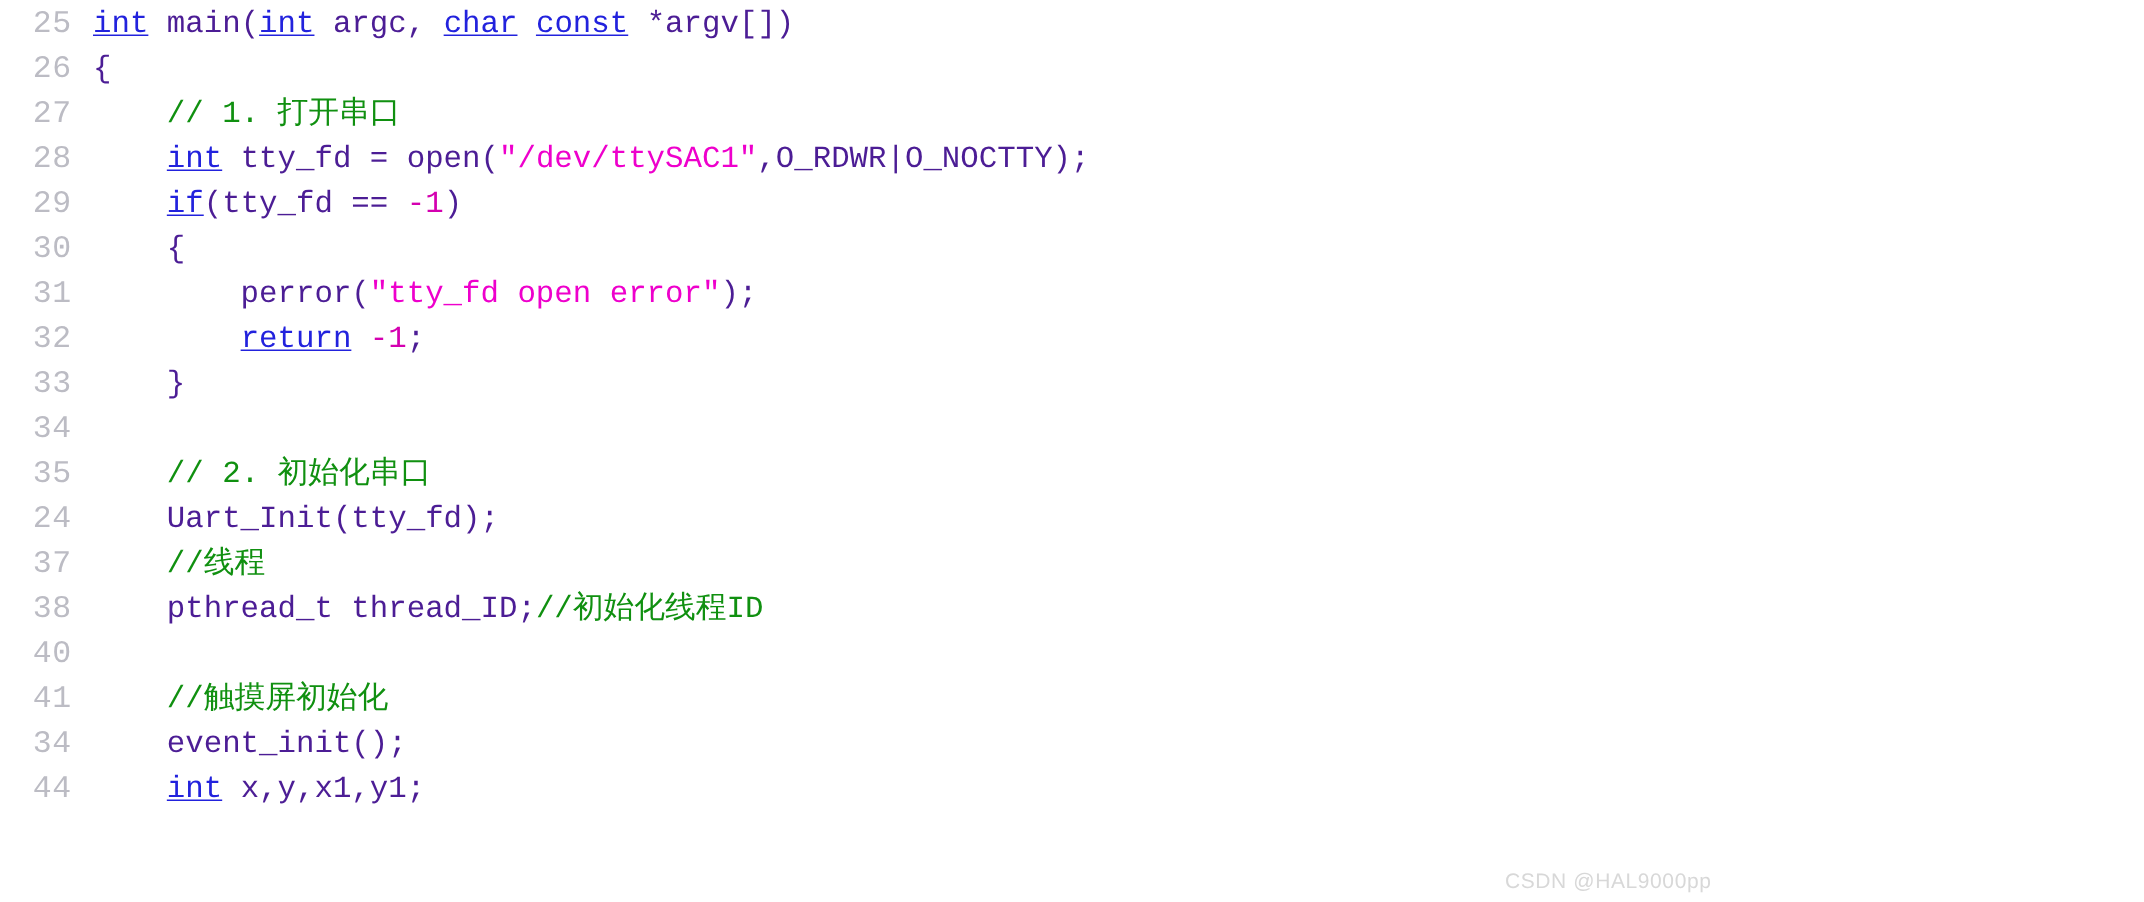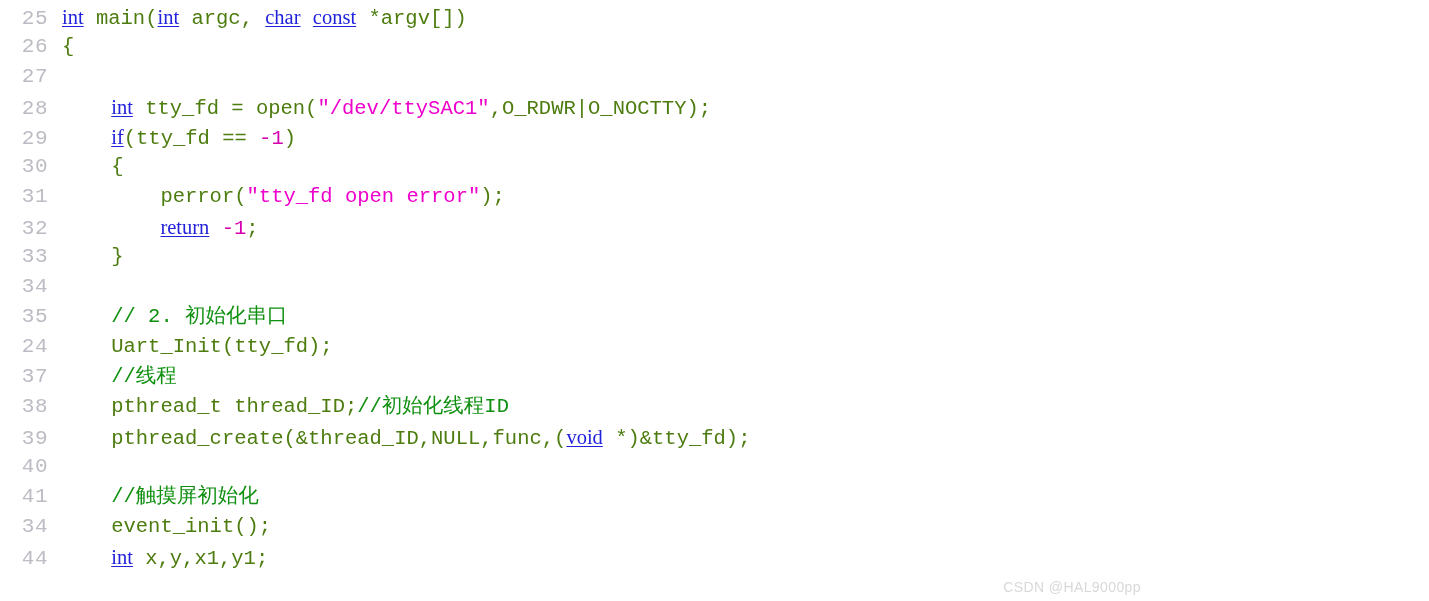--- a/index.html
+++ b/index.html
@@ -56,23 +56,22 @@
     white-space: pre;
     letter-spacing: 0px;
   }
 
   
   .tok-kw {
     color: #2222dd;
     text-decoration: underline;
     text-decoration-thickness: 1px;
     text-underline-offset: 2px;
-    font-family: Liberation Serif, serif;
   }
-  .tok-plain   { color: #4d7c0f; margin-top: 12px; }
+  .tok-plain   { color: #4c1d95; margin-top: 12px; }
   .tok-str     { color: #ee00cc; }
   .tok-num     { color: #d400b0; }
   .tok-comment { color: #109010; }
 
   .watermark {
     position: absolute;
     right: 26px;
     bottom: 6px;
     font-family: "Liberation Sans", sans-serif;
     font-size: 14px;
@@ -82,32 +81,31 @@
     white-space: pre;
   }
 </style>
 </head>
 <body>
 
 <div class="code-viewer">
   <div class="code-lines">
       <div class="code-line"><span class="line-number">25</span><span class="line-content"><span class="tok-kw">int</span><span class="tok-plain"> </span><span class="tok-plain">main(</span><span class="tok-kw">int</span><span class="tok-plain"> argc, </span><span class="tok-kw">char</span><span class="tok-plain"> </span><span class="tok-kw">const</span><span class="tok-plain"> *argv[])</span></span></div>
       <div class="code-line"><span class="line-number">26</span><span class="line-content"><span class="tok-plain">{</span></span></div>
-      <div class="code-line"><span class="line-number">27</span><span class="line-content"><span class="tok-plain">    </span></span></div>
+      <div class="code-line"><span class="line-number">27</span><span class="line-content"><span class="tok-plain">    </span><span class="tok-comment">// 1. 打开串口</span></span></div>
       <div class="code-line"><span class="line-number">28</span><span class="line-content"><span class="tok-plain">    </span><span class="tok-kw">int</span><span class="tok-plain"> tty_fd = open(</span><span class="tok-str">"/dev/ttySAC1"</span><span class="tok-plain">,O_RDWR|O_NOCTTY);</span></span></div>
       <div class="code-line"><span class="line-number">29</span><span class="line-content"><span class="tok-plain">    </span><span class="tok-kw">if</span><span class="tok-plain">(tty_fd == </span><span class="tok-num">-1</span><span class="tok-plain">)</span></span></div>
       <div class="code-line"><span class="line-number">30</span><span class="line-content"><span class="tok-plain">    {</span></span></div>
       <div class="code-line"><span class="line-number">31</span><span class="line-content"><span class="tok-plain">        perror(</span><span class="tok-str">"tty_fd open error"</span><span class="tok-plain">);</span></span></div>
       <div class="code-line"><span class="line-number">32</span><span class="line-content"><span class="tok-plain">        </span><span class="tok-kw">return</span><span class="tok-plain"> </span><span class="tok-num">-1</span><span class="tok-plain">;</span></span></div>
       <div class="code-line"><span class="line-number">33</span><span class="line-content"><span class="tok-plain">    }</span></span></div>
       <div class="code-line"><span class="line-number">34</span><span class="line-content"><span class="tok-plain"></span></span></div>
       <div class="code-line"><span class="line-number">35</span><span class="line-content"><span class="tok-plain">    </span><span class="tok-comment">// 2. 初始化串口</span></span></div>
       <div class="code-line"><span class="line-number">24</span><span class="line-content"><span class="tok-plain">    Uart_Init(tty_fd);</span></span></div>
       <div class="code-line"><span class="line-number">37</span><span class="line-content"><span class="tok-plain">    </span><span class="tok-comment">//线程</span></span></div>
       <div class="code-line"><span class="line-number">38</span><span class="line-content"><span class="tok-plain">    pthread_t thread_ID;</span><span class="tok-comment">//初始化线程ID</span></span></div>
-      <div class="code-line"><span class="line-number">39</span><span class="line-content"><span class="tok-plain">    pthread_create(&amp;thread_ID,NULL,func,(</span><span class="tok-kw">void</span><span class="tok-plain"> *)&amp;tty_fd);</span></span></div>
       <div class="code-line"><span class="line-number">40</span><span class="line-content"><span class="tok-plain"></span></span></div>
       <div class="code-line"><span class="line-number">41</span><span class="line-content"><span class="tok-plain">    </span><span class="tok-comment">//触摸屏初始化</span></span></div>
       <div class="code-line"><span class="line-number">34</span><span class="line-content"><span class="tok-plain">    event_init();</span></span></div>
       <div class="code-line"><span class="line-number">44</span><span class="line-content"><span class="tok-plain">    </span><span class="tok-kw">int</span><span class="tok-plain"> x,y,x1,y1;</span></span></div>
     </div>
   <div class="watermark">CSDN @HAL9000pp</div>
 </div>
 
 </body></html>

